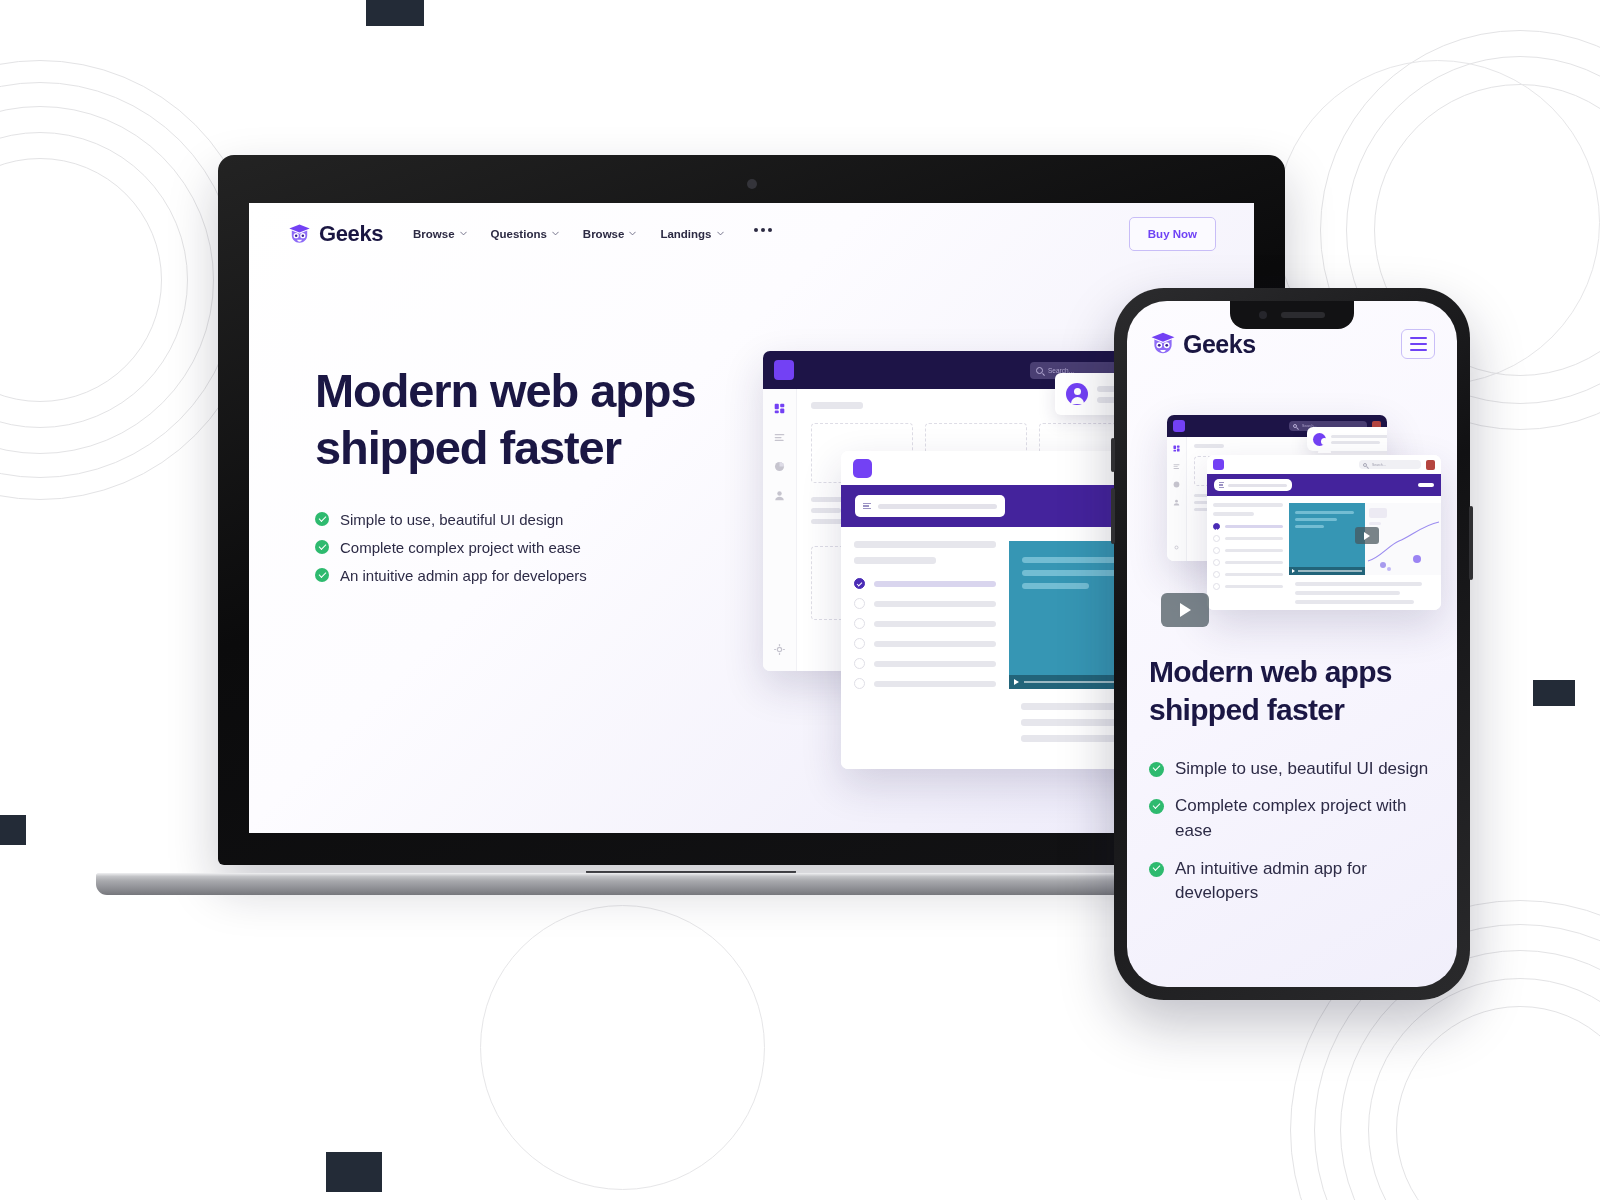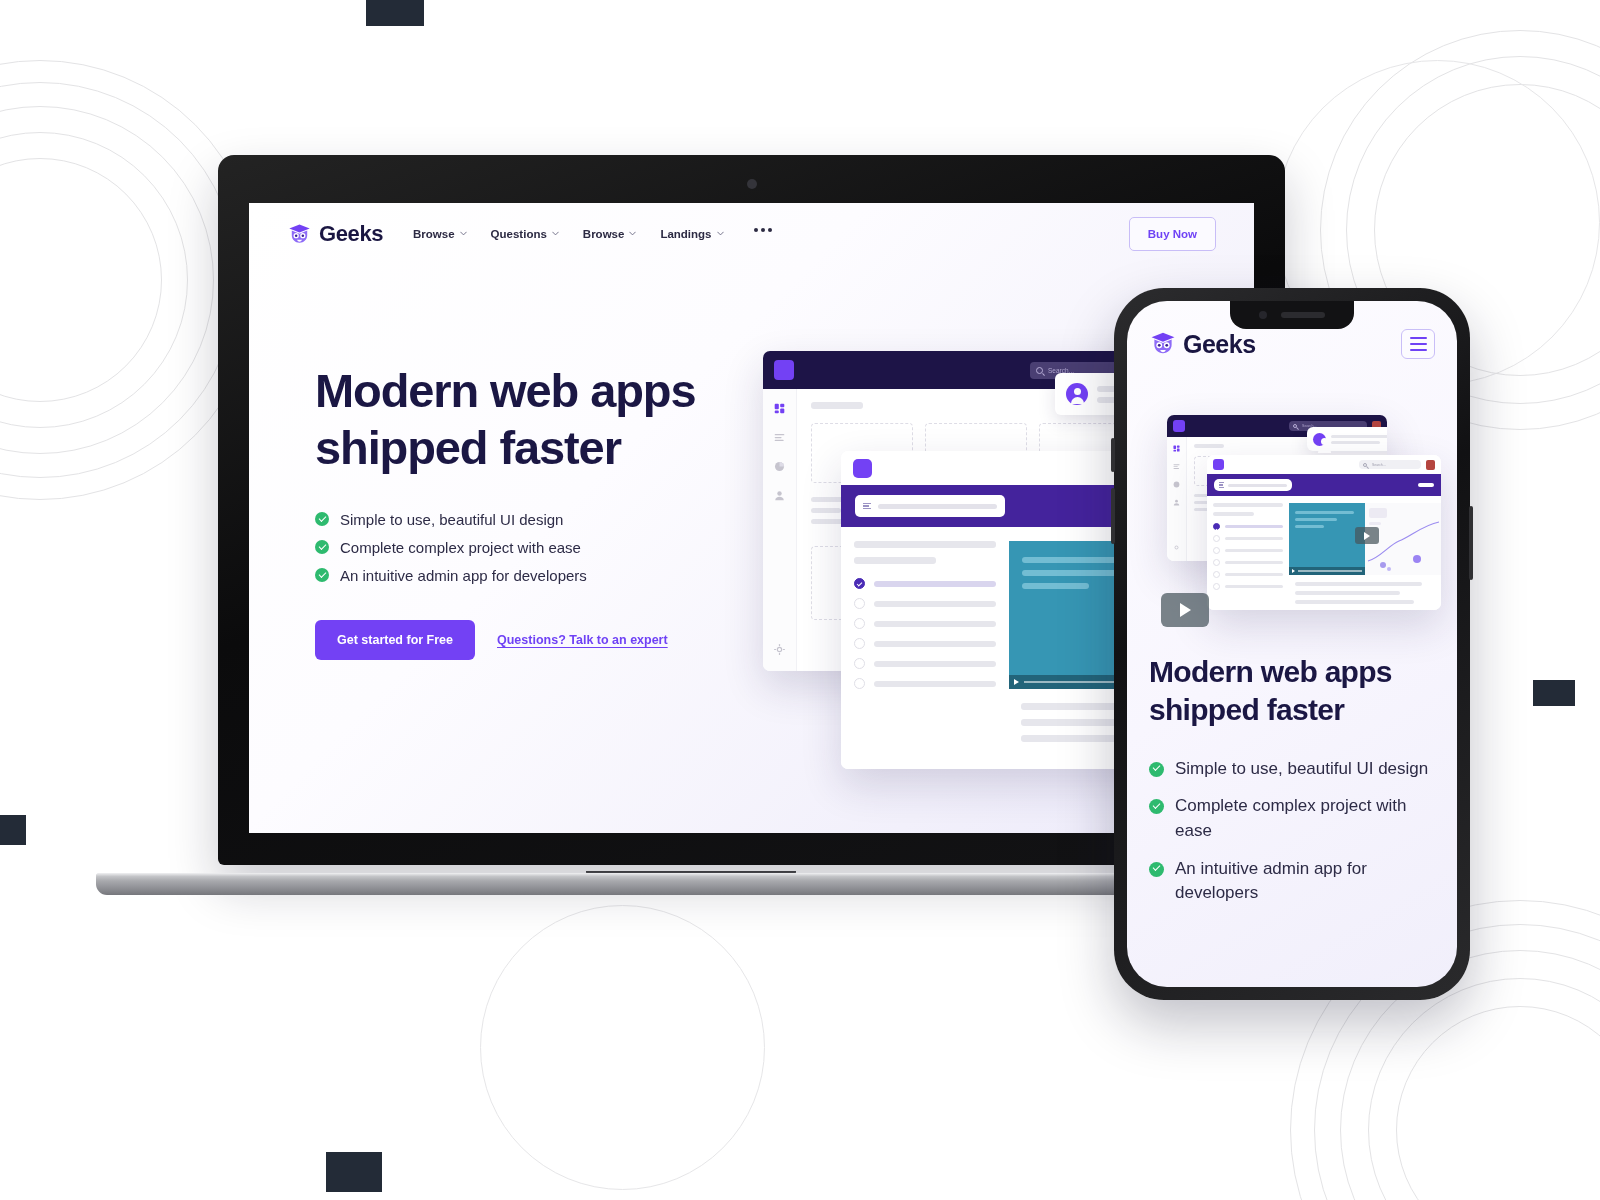--- a/index.html
+++ b/index.html
@@ -383,24 +383,20 @@
             <div class="feat">
               <span class="check"></span>
               <span>Complete complex project with ease</span>
             </div>
             <div class="feat">
               <span class="check"></span>
               <span>An intuitive admin app for developers</span>
             </div>
           </div>
 
-          <div class="cta-row">
-            <button class="cta-primary">Get started for Free</button>
-            <a class="cta-link" href="#">Questions? Talk to an expert</a>
-          </div>
         </div>
 
         <div id="dash">
 
           <div class="win" id="win-back">
             <div class="wb-topbar">
               <span class="logo-sq"></span>
               <div class="search-dark">
                 <span class="mag"></span>
                 <em>Search...</em>

